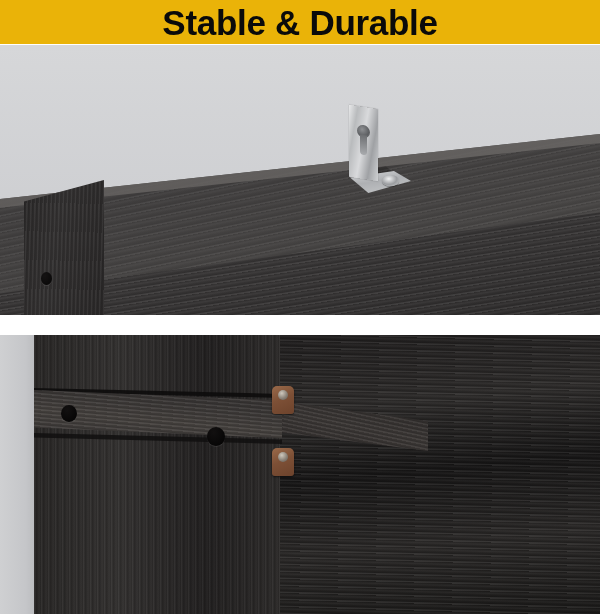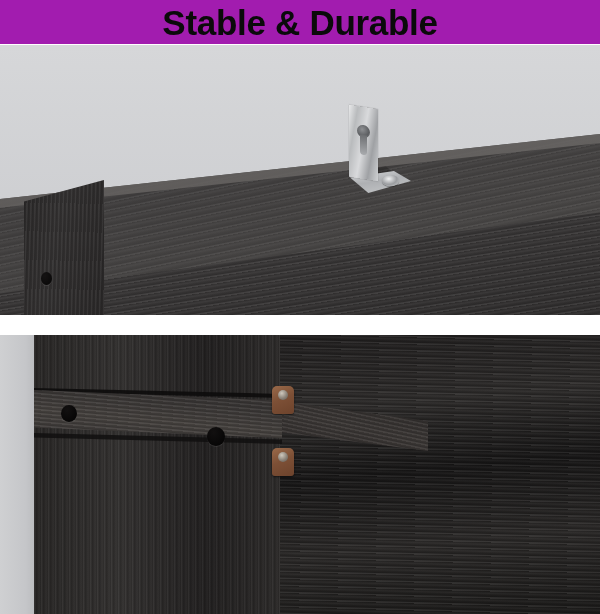--- a/index.html
+++ b/index.html
@@ -31,21 +31,21 @@
     height: 44px;
     display: flex;
     align-items: center;
     justify-content: center;
     color: #0a0a0a;
     font-size: 35px;
     font-weight: bold;
     letter-spacing: -0.3px;
     line-height: 1;
     font-family: "Liberation Sans", sans-serif;
-    background: #a21caf;
+    background: #eab308;
   }
 
   
   .panel {
     position: absolute;
     left: 0;
     width: 600px;
     overflow: hidden;
     background: #2b2a29;
   }

